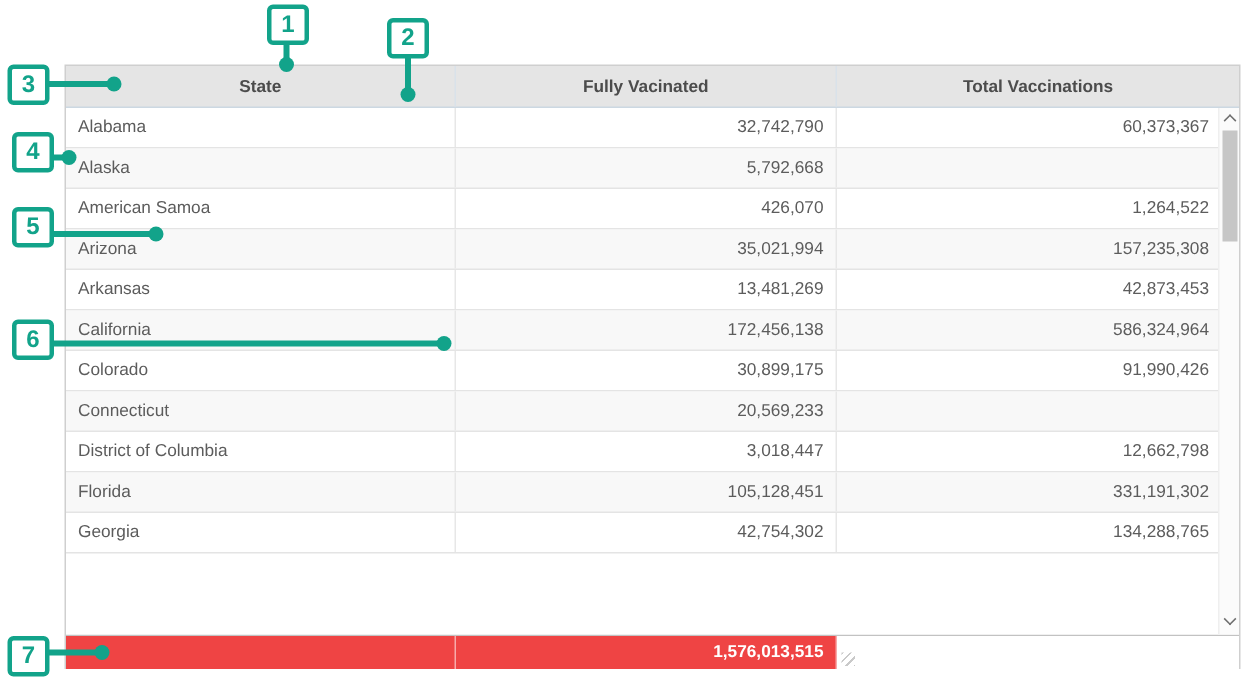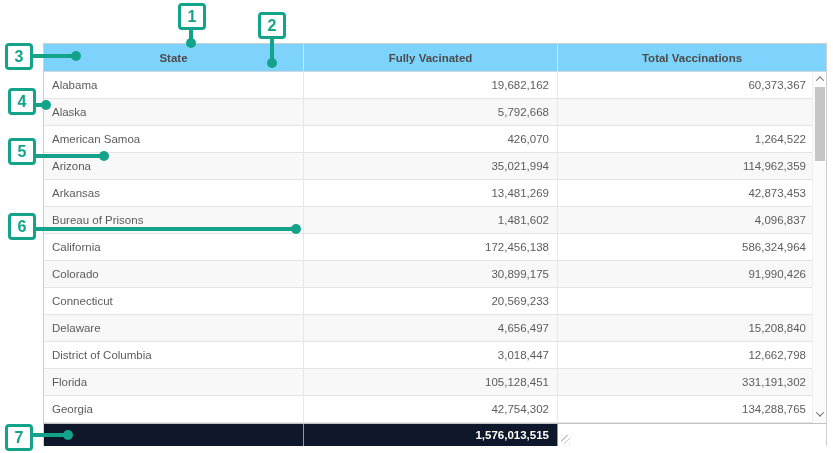--- a/index.html
+++ b/index.html
@@ -3,21 +3,21 @@
 <meta charset="utf-8">
 <style>
   * { margin:0; padding:0; box-sizing:border-box; }
   body { background:#ffffff; font-family:"Liberation Sans","DejaVu Sans",sans-serif; }
   .stage { position:relative; width:833px; height:453px; background:#ffffff; overflow:hidden; }
 
   
   .table-widget { position:absolute; left:43px; top:43px; width:784px; height:403px;
                   border:1px solid #cfcfcf; background:#ffffff; }
 
-  .thead { display:flex; height:28px; background:#7dd3fc; border-bottom:1px solid #ccd8e2; }
+  .thead { display:flex; height:28px; background:#e5e5e5; border-bottom:1px solid #ccd8e2; }
   .th { display:flex; align-items:center; justify-content:center;
         font-size:11.5px; font-weight:bold; color:#4c4c4c; height:100%; }
   .th-state { width:260px; border-right:1px solid #d9e2ea; }
   .th-fully { width:254px; border-right:1px solid #d9e2ea; }
   .th-total { width:268px; }
 
   .tbody { position:relative; height:351px; overflow:hidden; background:#ffffff; }
   .tr { display:flex; height:27px; background:#ffffff; border-bottom:1px solid #e4e4e4; }
   .tr:nth-child(even) { background:#f8f8f8; }
   .td { display:flex; align-items:center; font-size:11.5px; color:#5c5c5c; height:100%; }
@@ -32,21 +32,21 @@
                 display:flex; align-items:center; justify-content:center; }
   .scroll-btn.up { top:0; }
   .scroll-btn.down { bottom:2px; }
   .chev { width:6px; height:6px; border-left:1.6px solid #6e6e6e; border-top:1.6px solid #6e6e6e; }
   .chev.up { transform:rotate(45deg) translate(1px,1px); }
   .chev.down { transform:rotate(225deg) translate(1px,1px); }
   .scroll-thumb { position:absolute; left:2px; top:15px; width:10px; height:74px; background:#c6c6c6; }
 
   
   .tsummary { display:flex; height:23px; border-top:1px solid #c2c2c2; background:#ffffff; }
-  .ts-cell { height:100%; background:#0f172a; display:flex; align-items:center;
+  .ts-cell { height:100%; background:#ef4444; display:flex; align-items:center;
              font-size:11.5px; font-weight:bold; color:#ffffff; }
   .ts-state { width:260px; border-right:1px solid rgba(255,255,255,0.55); }
   .ts-fully { width:254px; justify-content:flex-end; padding-right:8px; border-right:1px solid rgba(255,255,255,0.55); }
   .ts-total { width:256px; justify-content:flex-end; padding-right:8px; }
   .ts-gutter { width:14px; background:#ffffff; position:relative; }
   .resize-grip { position:absolute; right:2px; bottom:2px; width:9px; height:9px;
                  background:repeating-linear-gradient(135deg,#c9c9c9 0 1px,transparent 1px 4px); }
 
   
   .co-box { position:absolute; width:28px; height:27px; background:#ffffff;
@@ -93,65 +93,55 @@
 
     <div class="thead">
       <div class="th th-state">State</div>
       <div class="th th-fully">Fully Vacinated</div>
       <div class="th th-total">Total Vaccinations</div>
     </div>
 
     <div class="tbody">
       <div class="tr">
         <div class="td td-state">Alabama</div>
-        <div class="td td-fully">19,682,162</div>
+        <div class="td td-fully">32,742,790</div>
         <div class="td td-total">60,373,367</div>
       </div>
       <div class="tr">
         <div class="td td-state">Alaska</div>
         <div class="td td-fully">5,792,668</div>
       </div>
       <div class="tr">
         <div class="td td-state">American Samoa</div>
         <div class="td td-fully">426,070</div>
         <div class="td td-total">1,264,522</div>
       </div>
       <div class="tr">
         <div class="td td-state">Arizona</div>
         <div class="td td-fully">35,021,994</div>
-        <div class="td td-total">114,962,359</div>
+        <div class="td td-total">157,235,308</div>
       </div>
       <div class="tr">
         <div class="td td-state">Arkansas</div>
         <div class="td td-fully">13,481,269</div>
         <div class="td td-total">42,873,453</div>
       </div>
       <div class="tr">
-        <div class="td td-state">Bureau of Prisons</div>
-        <div class="td td-fully">1,481,602</div>
-        <div class="td td-total">4,096,837</div>
-      </div>
-      <div class="tr">
         <div class="td td-state">California</div>
         <div class="td td-fully">172,456,138</div>
         <div class="td td-total">586,324,964</div>
       </div>
       <div class="tr">
         <div class="td td-state">Colorado</div>
         <div class="td td-fully">30,899,175</div>
         <div class="td td-total">91,990,426</div>
       </div>
       <div class="tr">
         <div class="td td-state">Connecticut</div>
         <div class="td td-fully">20,569,233</div>
-      </div>
-      <div class="tr">
-        <div class="td td-state">Delaware</div>
-        <div class="td td-fully">4,656,497</div>
-        <div class="td td-total">15,208,840</div>
       </div>
       <div class="tr">
         <div class="td td-state">District of Columbia</div>
         <div class="td td-fully">3,018,447</div>
         <div class="td td-total">12,662,798</div>
       </div>
       <div class="tr">
         <div class="td td-state">Florida</div>
         <div class="td td-fully">105,128,451</div>
         <div class="td td-total">331,191,302</div>

